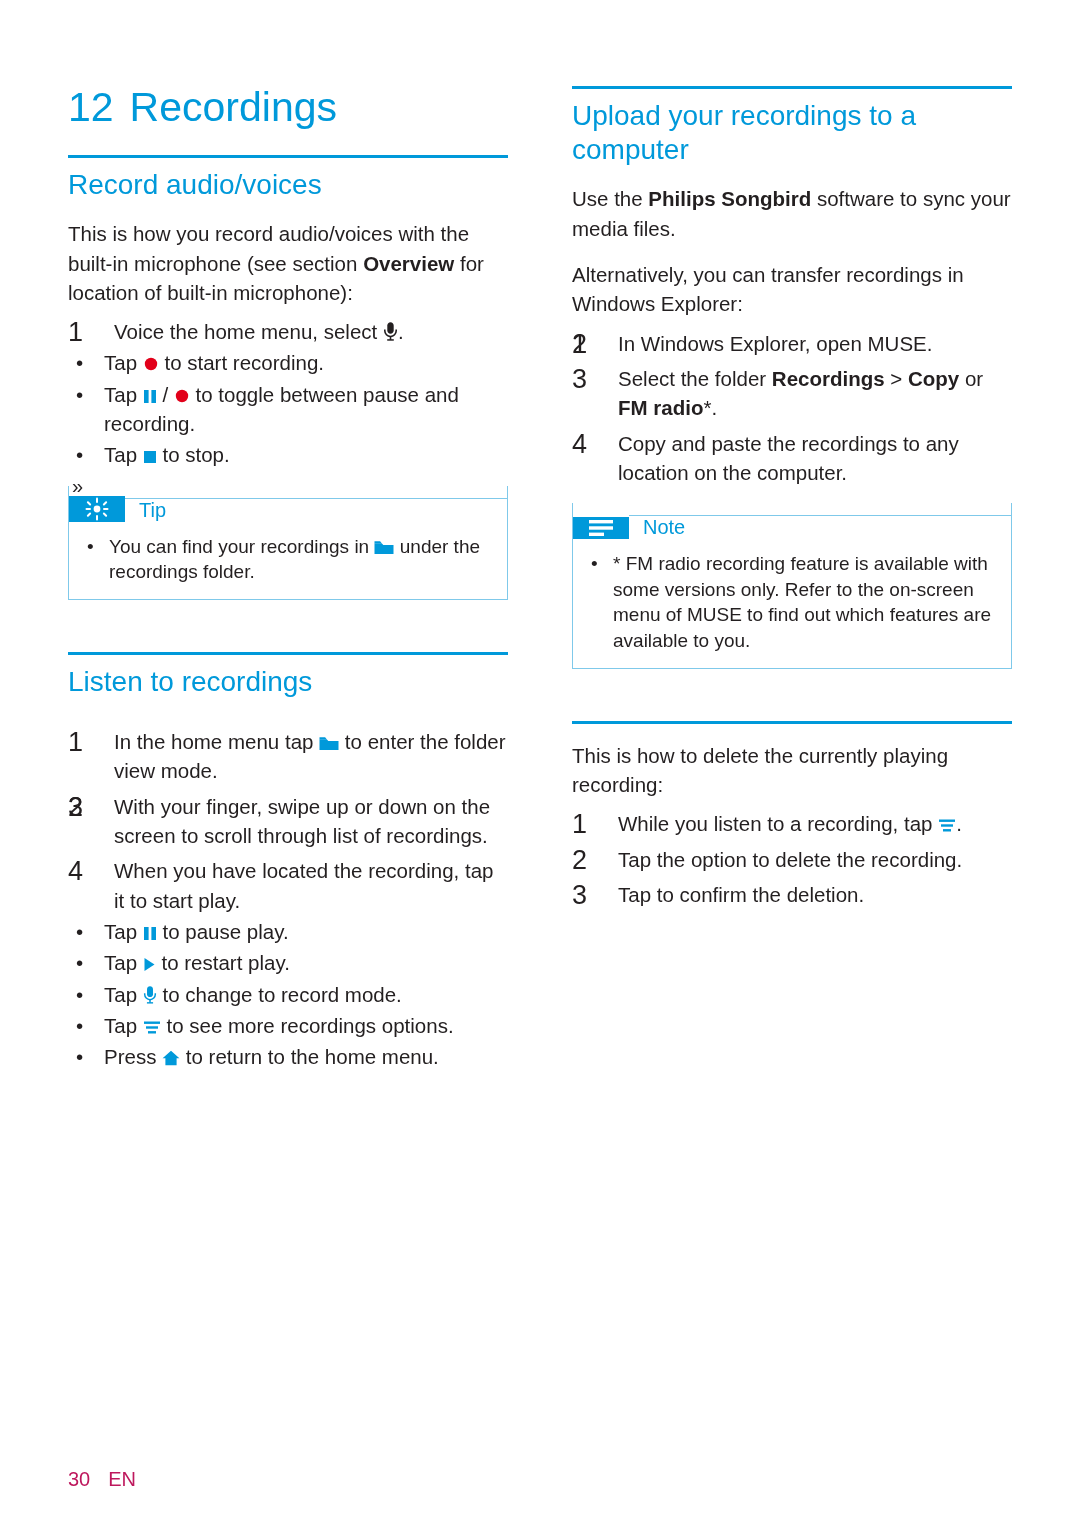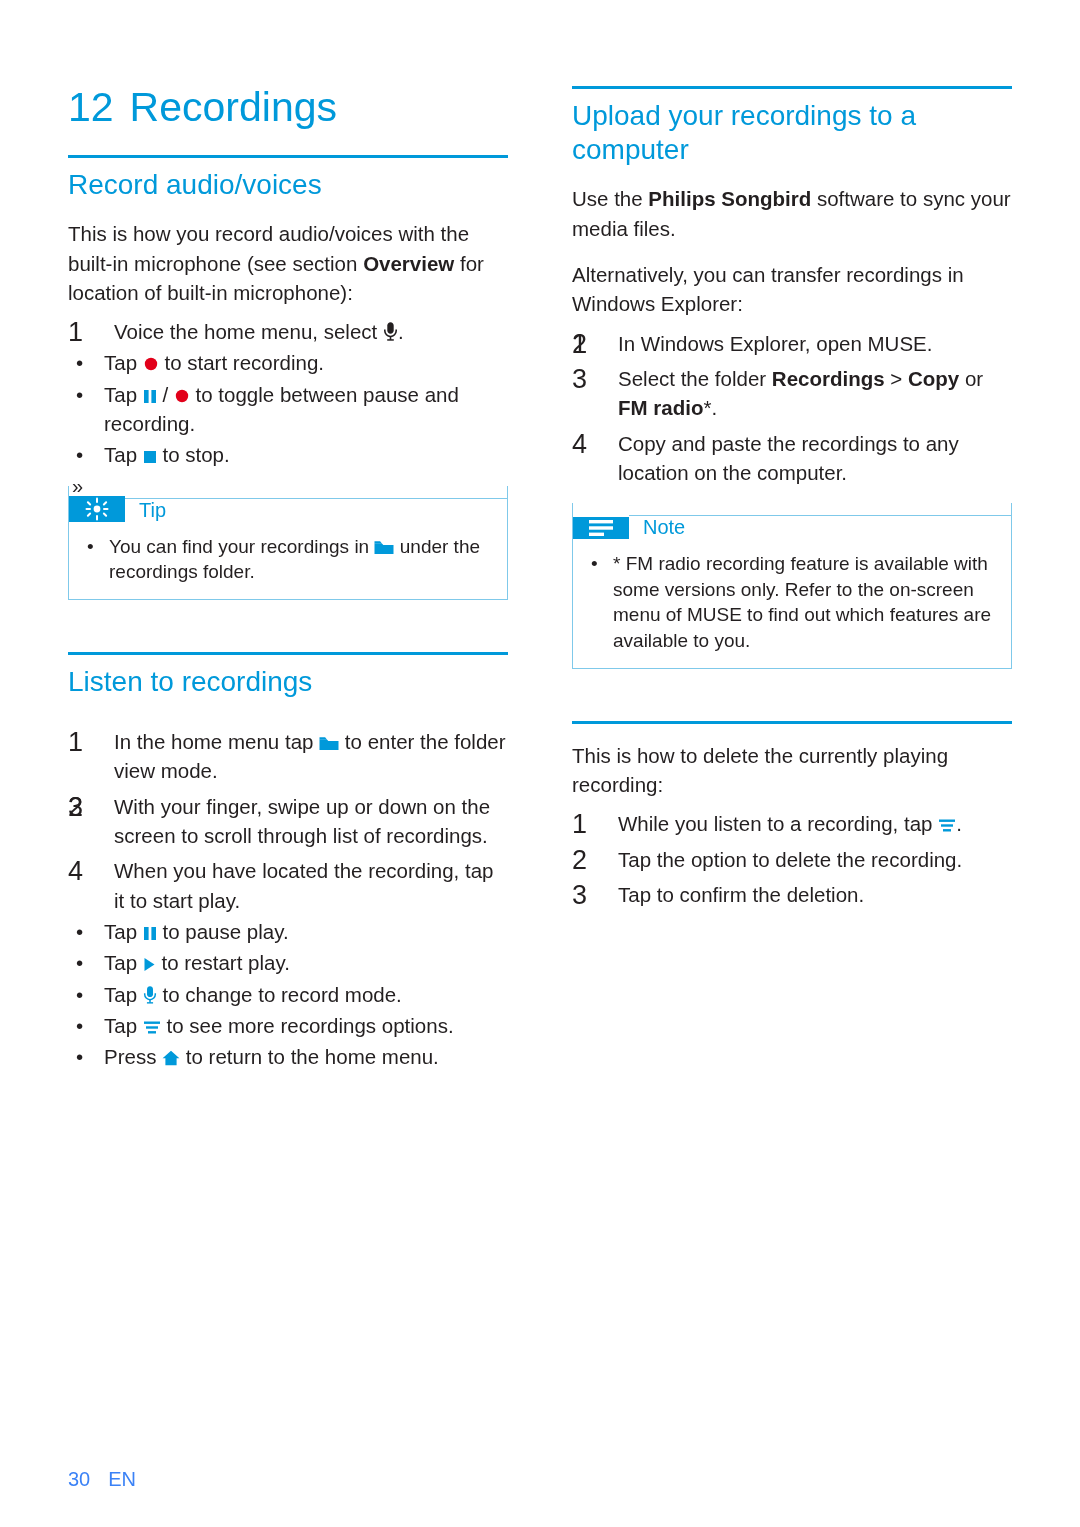--- a/index.html
+++ b/index.html
@@ -159,21 +159,21 @@
     display: inline-block;
     vertical-align: -2px;
   }
   .ic svg { display: block; }
 
   .footer {
     position: absolute;
     left: 68px;
     bottom: 36px;
     font-size: 20px;
-    color: #3b82f6;
+    color: #be185d;
     margin-top: 40px;
   }
   .footer .pg { margin-right: 18px; }
 </style>
 </head>
 <body>
 
 <div class="page">
 
   <div class="col col-left">

